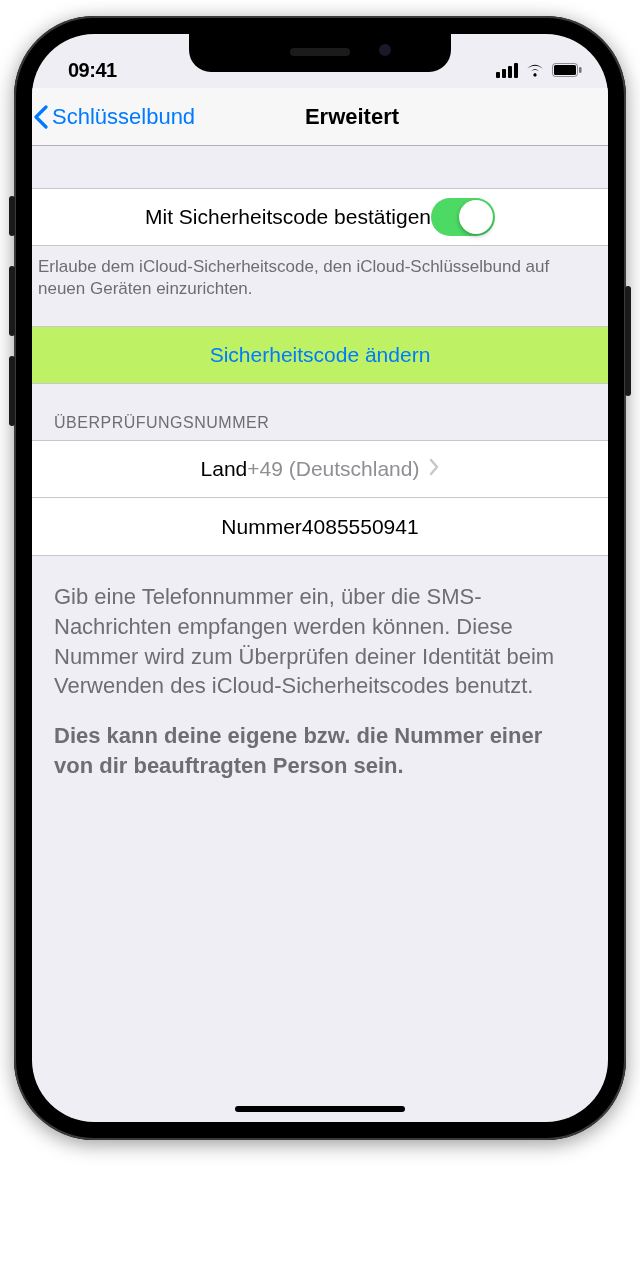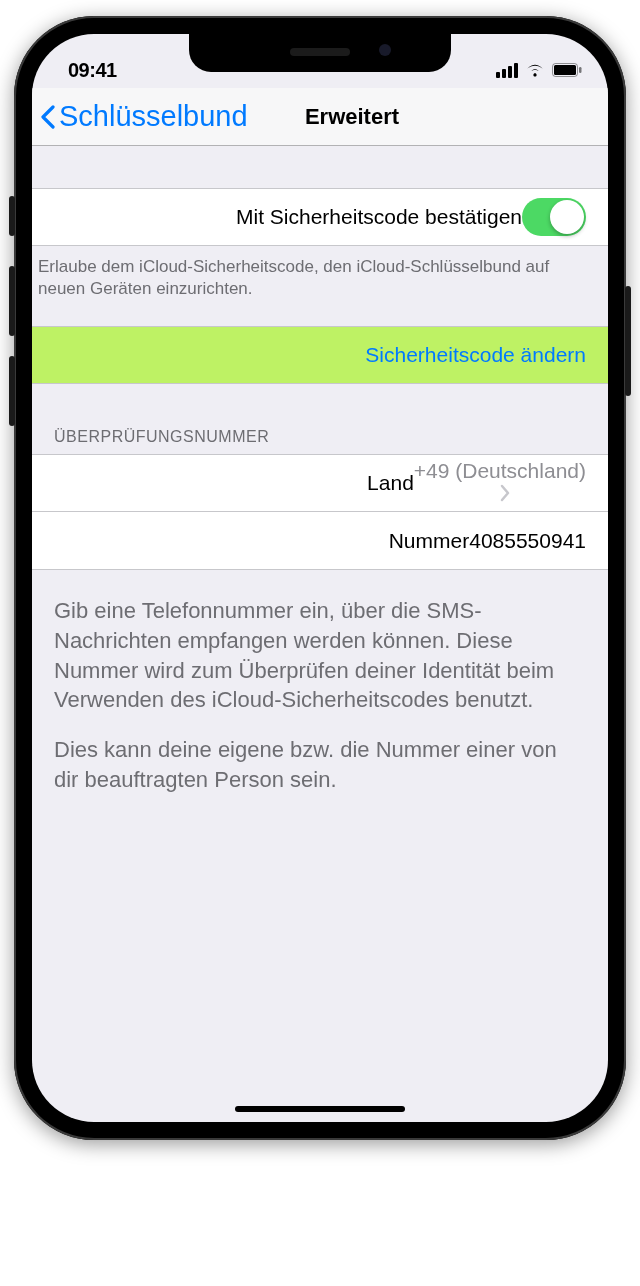--- a/index.html
+++ b/index.html
@@ -52,38 +52,38 @@
     .bars span { width:4px; background:#000; border-radius:1px; }
     .bars span:nth-child(1){height:6px;} .bars span:nth-child(2){height:9px;}
     .bars span:nth-child(3){height:12px;} .bars span:nth-child(4){height:15px;}
     .wifi svg, .battery svg { display:block; }
     
     .nav {
       display: flex; align-items: center; height: 58px;
       border-bottom: 1px solid #b2b2b4; position: relative;
       background: #f7f7f8;
     }
-    .nav-back { display:flex; align-items:center; gap:4px; color:#007aff; font-size:29px; padding-left: 8px; }
+    .nav-back { display:flex; align-items:center; gap:4px; color:#007aff; font-size:22px; padding-left: 1px; }
     .nav-title { position:absolute; left:50%; transform:translateX(-50%); font-weight:600; font-size:22px; color:#000;margin-left:32px; }
     
     .spacer-top { height: 42px; }
     .cell {
-      background:#fff; display:flex; align-items:center; justify-content:flex-end;
+      background:#fff; display:flex; align-items:center; justify-content:center;
       padding: 0 22px; min-height:58px; font-size:21px; color:#000;
       border-top:1px solid #c7c7cb; border-bottom:1px solid #c7c7cb;
     }
     .cell.highlight { background:#bef264; }
     .cell + .cell { border-top:none; }
     .footer-text { padding: 10px 22px 0 6px; color:#6d6d72; font-size:17px; line-height:1.3; }
-    .section-header { padding: 44px 22px 8px 22px; color:#6d6d72; font-size:16px; letter-spacing:0.5px; }
+    .section-header { padding: 30px 22px 8px 22px; color:#6d6d72; font-size:16px; letter-spacing:0.5px; }
     .cell .value-gray { color:#8e8e93; }
     .cell .link { color:#007aff; }
     .chevron { color:#c7c7cc; margin-left:10px; }
     .footer-long { padding: 26px 22px; color:#6d6d72; font-size:22px; line-height:1.35; }
-    .footer-long .para2 { margin-top: 20px; }
+    .footer-long .para2 { margin-top: 20px; font-weight: bold; }
     
     .toggle {
       width:64px; height:38px; background:#4cd964; border-radius:19px; position:relative; flex-shrink:0;
     }
     .toggle .knob {
       position:absolute; top:2px; right:2px; width:34px; height:34px; background:#fff; border-radius:50%;
       box-shadow: 0 2px 4px rgba(0,0,0,0.3);
     }
   </style>
 </head>
@@ -146,21 +146,21 @@
     <div style="height:26px;"></div>
 
     <div class="cell highlight">
       <span class="link">Sicherheitscode ändern</span>
     </div>
 
     <div class="section-header">ÜBERPRÜFUNGSNUMMER</div>
 
     <div class="cell">
       <span>Land</span>
-      <span style="display:flex;align-items:center;flex-direction:column;">
+      <span style="display:flex;align-items:center;">
         <span class="value-gray">+49 (Deutschland)</span>
         <span class="chevron">
           <svg width="10" height="18" viewBox="0 0 10 18">
               <path d="M2 2 L8 9 L2 16" stroke="#c7c7cc" stroke-width="2.5" fill="none" stroke-linecap="round" stroke-linejoin="round"></path>
             </svg>
         </span>
       </span>
     </div>
     <div class="cell">
       <span>Nummer</span>

